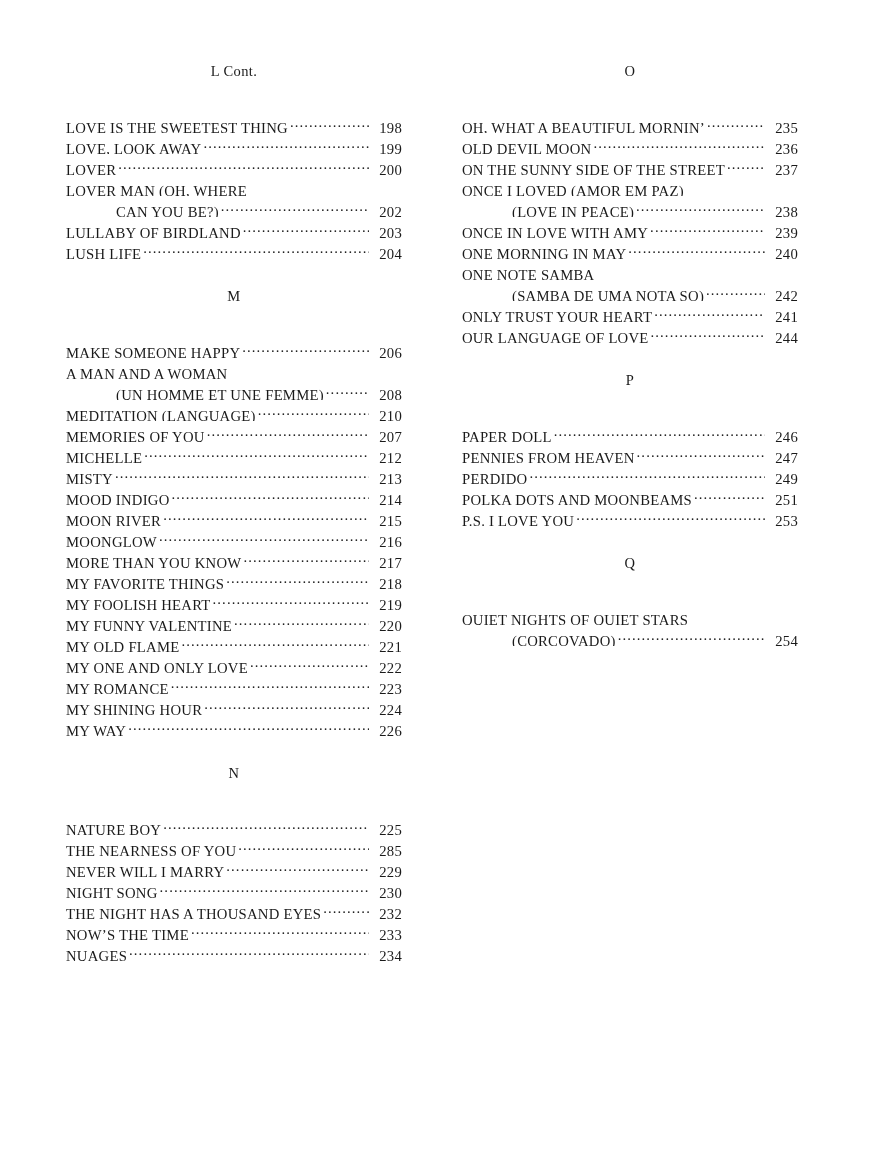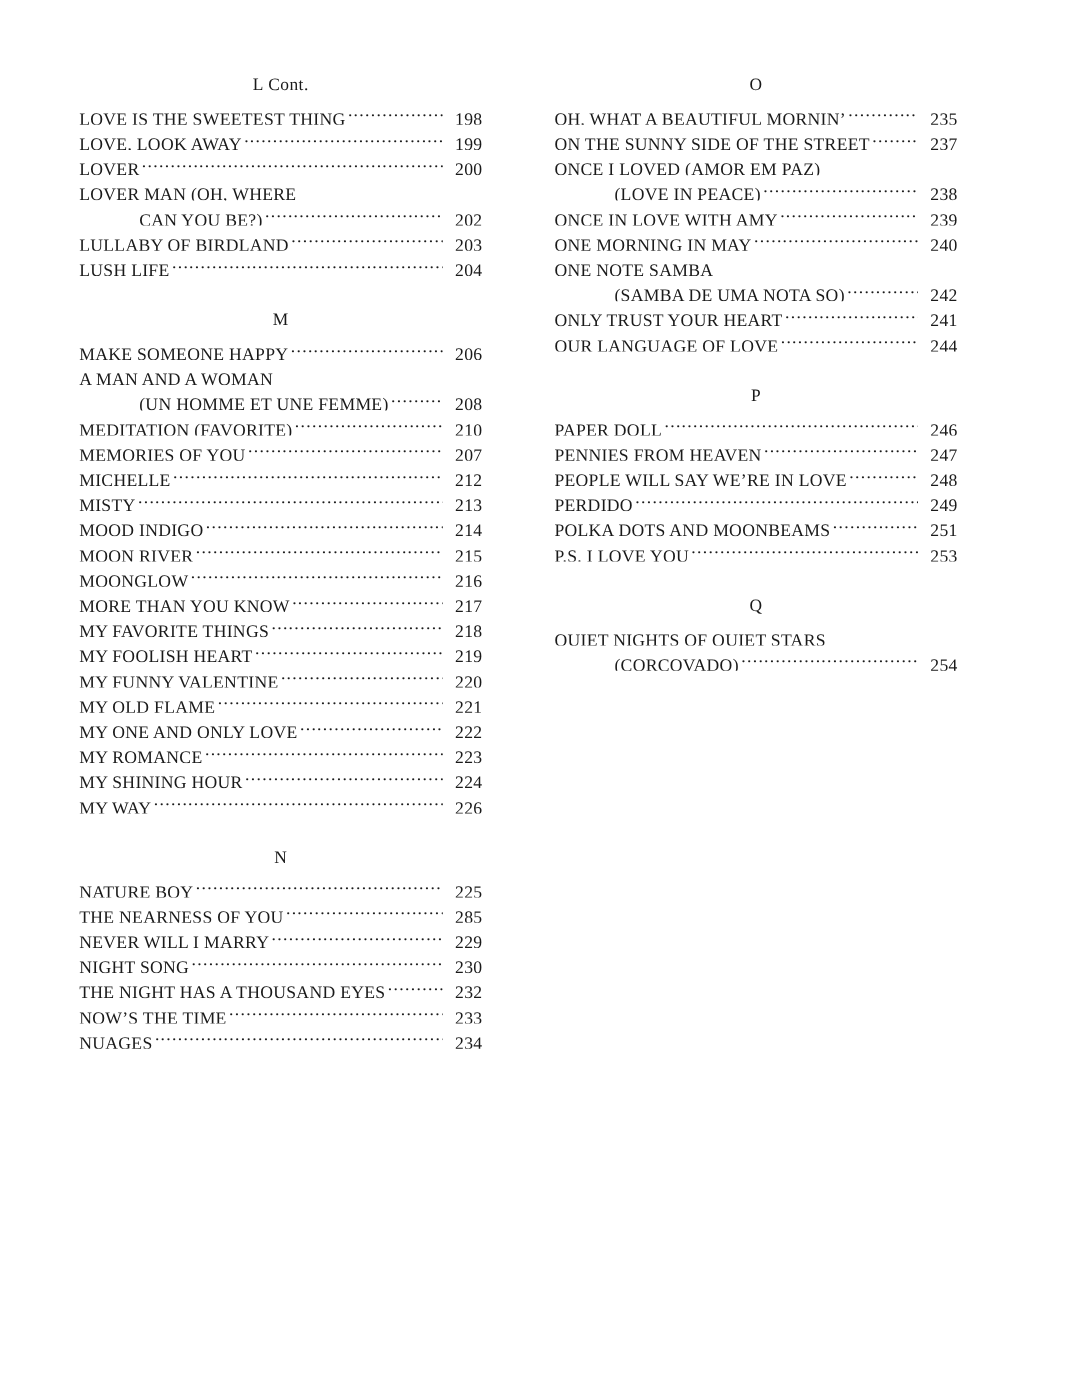--- a/index.html
+++ b/index.html
@@ -37,21 +37,21 @@
 
   .section-header {
     text-align: center;
     font-size: 14.5px;
     letter-spacing: 0.4px;
     color: #1a1a1a;
     height: 18px;
     line-height: 18px;
   }
   .section-header.spaced-above { margin-top: 28px; }
-  .entries { margin-top: 3px; }
+  .entries { margin-top: 32px; }
 
   .entry {
     display: flex;
     align-items: baseline;
     width: 336px;
     height: 21px;
     line-height: 21px;
     font-size: 14.7px;
     letter-spacing: 0.25px;
     white-space: nowrap;
@@ -144,21 +144,21 @@
             <div class="entry no-page">
               <span class="entry-title">A MAN AND A WOMAN</span>
               <span class="leader"></span>
             </div>
             <div class="entry indented">
               <span class="entry-title">(UN HOMME ET UNE FEMME)</span>
               <span class="leader"></span>
               <span class="page-num">208</span>
             </div>
             <div class="entry">
-              <span class="entry-title">MEDITATION (FAVORITE)</span>
+              <span class="entry-title">MEDITATION (LANGUAGE)</span>
               <span class="leader"></span>
               <span class="page-num">210</span>
             </div>
             <div class="entry">
               <span class="entry-title">MEMORIES OF YOU</span>
               <span class="leader"></span>
               <span class="page-num">207</span>
             </div>
             <div class="entry">
               <span class="entry-title">MICHELLE</span>
@@ -276,20 +276,25 @@
       <div class="column right">
         <div class="section">
           <div class="section-header">O</div>
           <div class="entries">
             <div class="entry">
               <span class="entry-title">OH, WHAT A BEAUTIFUL MORNIN’</span>
               <span class="leader"></span>
               <span class="page-num">235</span>
             </div>
             <div class="entry">
+              <span class="entry-title">OLD DEVIL MOON</span>
+              <span class="leader"></span>
+              <span class="page-num">236</span>
+            </div>
+            <div class="entry">
               <span class="entry-title">ON THE SUNNY SIDE OF THE STREET</span>
               <span class="leader"></span>
               <span class="page-num">237</span>
             </div>
             <div class="entry no-page">
               <span class="entry-title">ONCE I LOVED (AMOR EM PAZ)</span>
               <span class="leader"></span>
             </div>
             <div class="entry indented">
               <span class="entry-title">(LOVE IN PEACE)</span>
@@ -332,25 +337,20 @@
           <div class="entries">
             <div class="entry">
               <span class="entry-title">PAPER DOLL</span>
               <span class="leader"></span>
               <span class="page-num">246</span>
             </div>
             <div class="entry">
               <span class="entry-title">PENNIES FROM HEAVEN</span>
               <span class="leader"></span>
               <span class="page-num">247</span>
-            </div>
-            <div class="entry">
-              <span class="entry-title">PEOPLE WILL SAY WE’RE IN LOVE</span>
-              <span class="leader"></span>
-              <span class="page-num">248</span>
             </div>
             <div class="entry">
               <span class="entry-title">PERDIDO</span>
               <span class="leader"></span>
               <span class="page-num">249</span>
             </div>
             <div class="entry">
               <span class="entry-title">POLKA DOTS AND MOONBEAMS</span>
               <span class="leader"></span>
               <span class="page-num">251</span>

